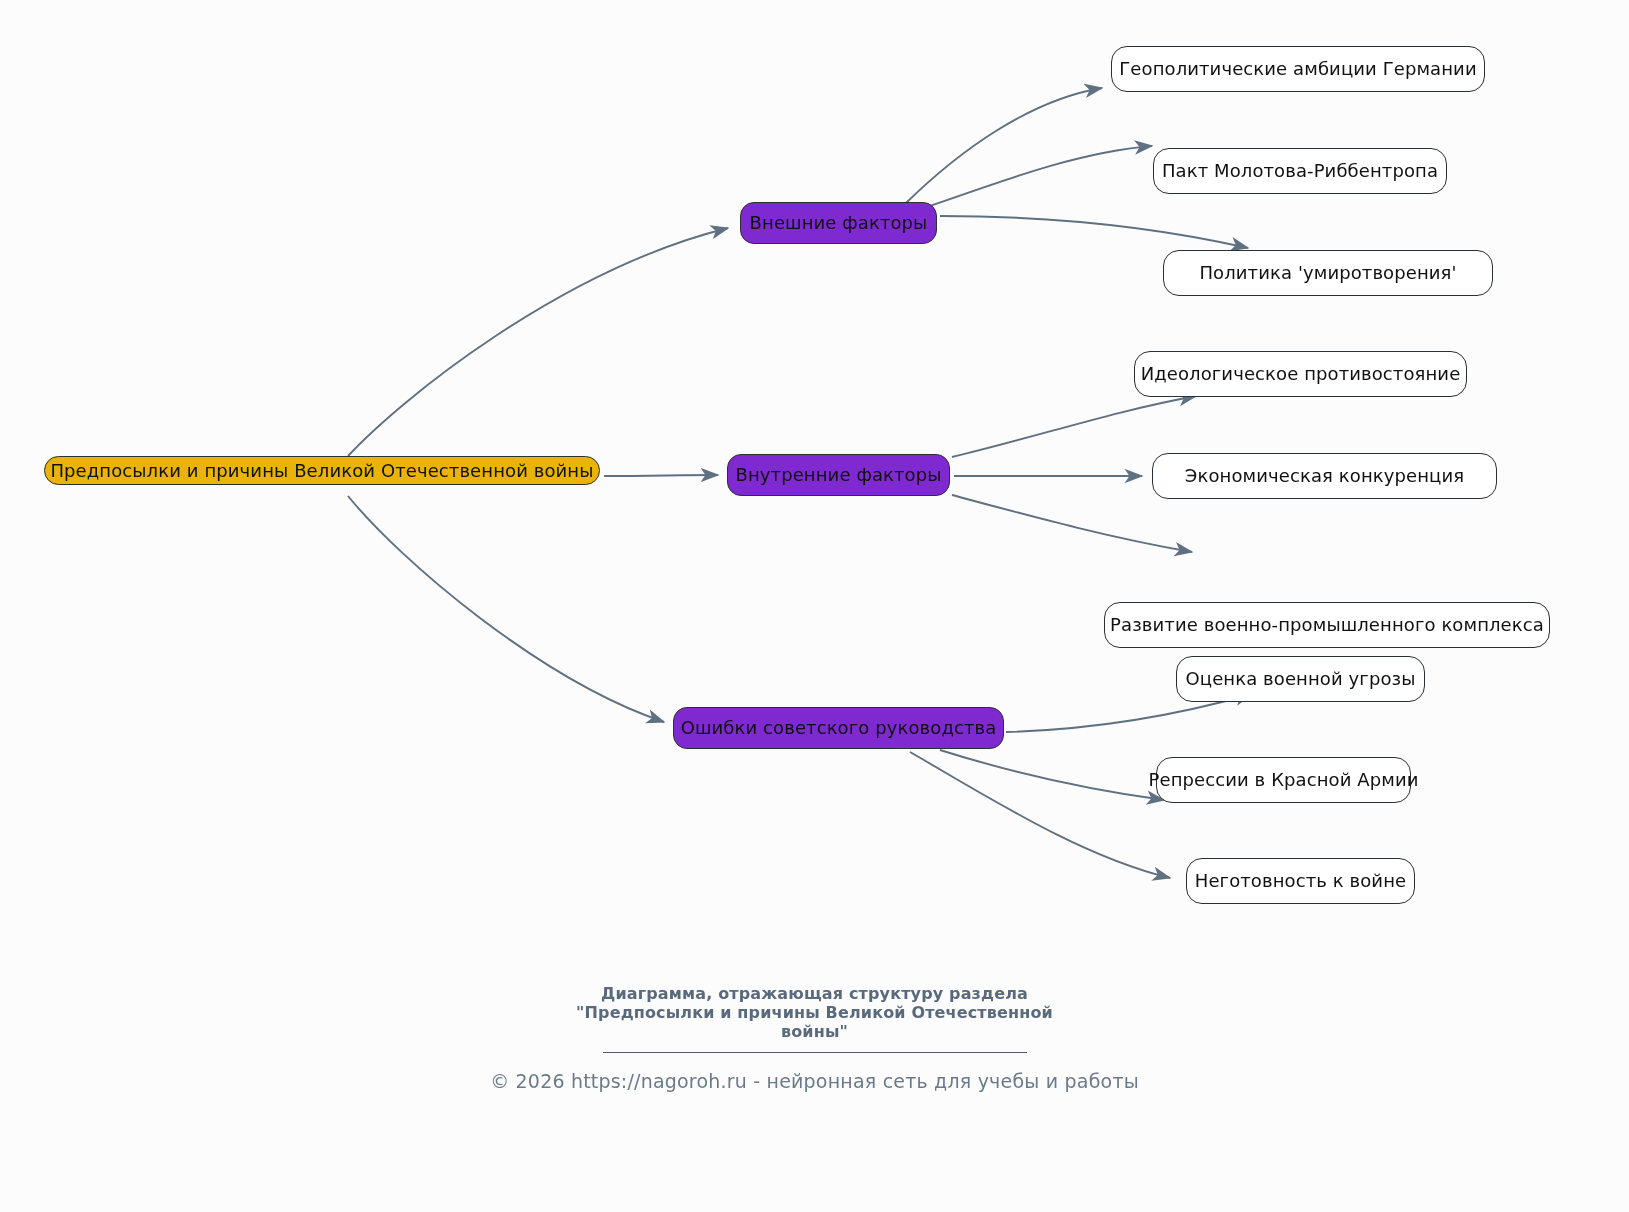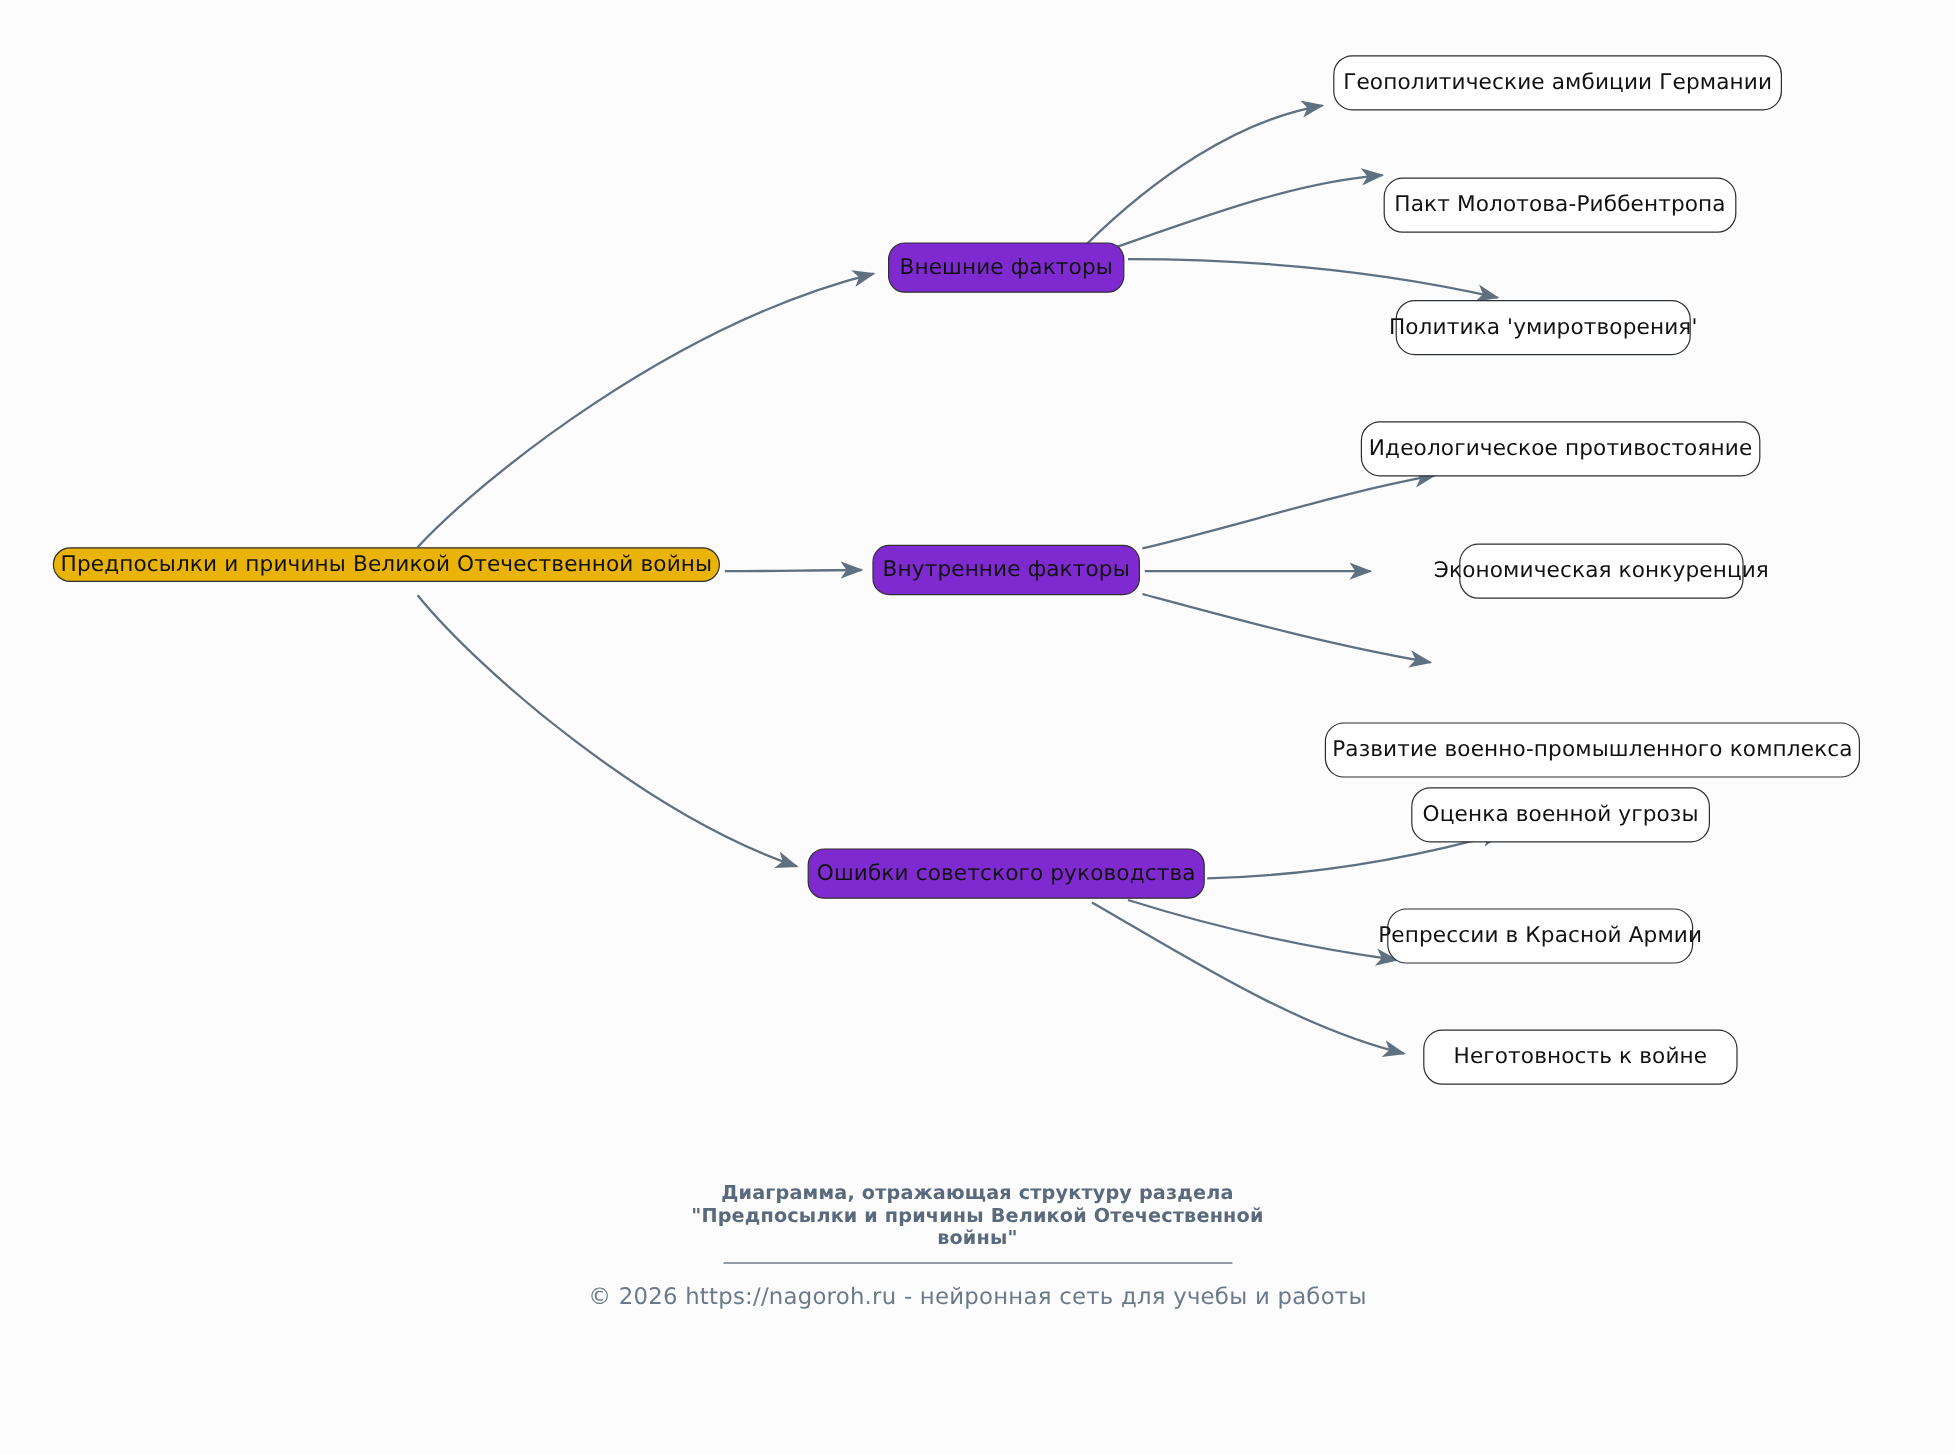--- a/index.html
+++ b/index.html
@@ -132,47 +132,47 @@
 
   <div class="node node-branch" style="left:740px; top:202px; width:197px;">
     <span>Внешние факторы</span>
   </div>
   <div class="node node-leaf" style="left:1111px; top:46px; width:374px;">
     <span>Геополитические амбиции Германии</span>
   </div>
   <div class="node node-leaf" style="left:1153px; top:148px; width:294px;">
     <span>Пакт Молотова-Риббентропа</span>
   </div>
-  <div class="node node-leaf" style="left:1163px; top:250px; width:246px;">
+  <div class="node node-leaf" style="left:1163px; top:250px; width:330px;">
     <span>Политика 'умиротворения'</span>
   </div>
 
   <div class="node node-branch" style="left:727px; top:454px; width:223px;">
     <span>Внутренние факторы</span>
   </div>
   <div class="node node-leaf" style="left:1134px; top:351px; width:333px;">
     <span>Идеологическое противостояние</span>
   </div>
-  <div class="node node-leaf" style="left:1216px; top:453px; width:237px;">
+  <div class="node node-leaf" style="left:1152px; top:453px; width:345px;">
     <span>Экономическая конкуренция</span>
   </div>
   <div class="node node-leaf" style="left:1104px; top:554px; width:446px;margin-top:48px;">
     <span>Развитие военно-промышленного комплекса</span>
   </div>
 
   <div class="node node-branch" style="left:673px; top:707px; width:331px;">
     <span>Ошибки советского руководства</span>
   </div>
   <div class="node node-leaf" style="left:1176px; top:656px; width:249px;">
     <span>Оценка военной угрозы</span>
   </div>
   <div class="node node-leaf" style="left:1156px; top:757px; width:255px;">
     <span>Репрессии в Красной Армии</span>
   </div>
-  <div class="node node-leaf" style="left:1186px; top:858px; width:262px;">
+  <div class="node node-leaf" style="left:1186px; top:858px; width:229px;">
     <span>Неготовность к войне</span>
   </div>
 
   <div class="footer footer-caption">
     <span>Диаграмма, отражающая структуру раздела</span>
     <span>"Предпосылки и причины Великой Отечественной</span>
     <span>войны"</span>
   </div>
   <div class="footer-rule"></div>
   <div class="footer footer-copy">© 2026 https://nagoroh.ru - нейронная сеть для учебы и работы</div>

